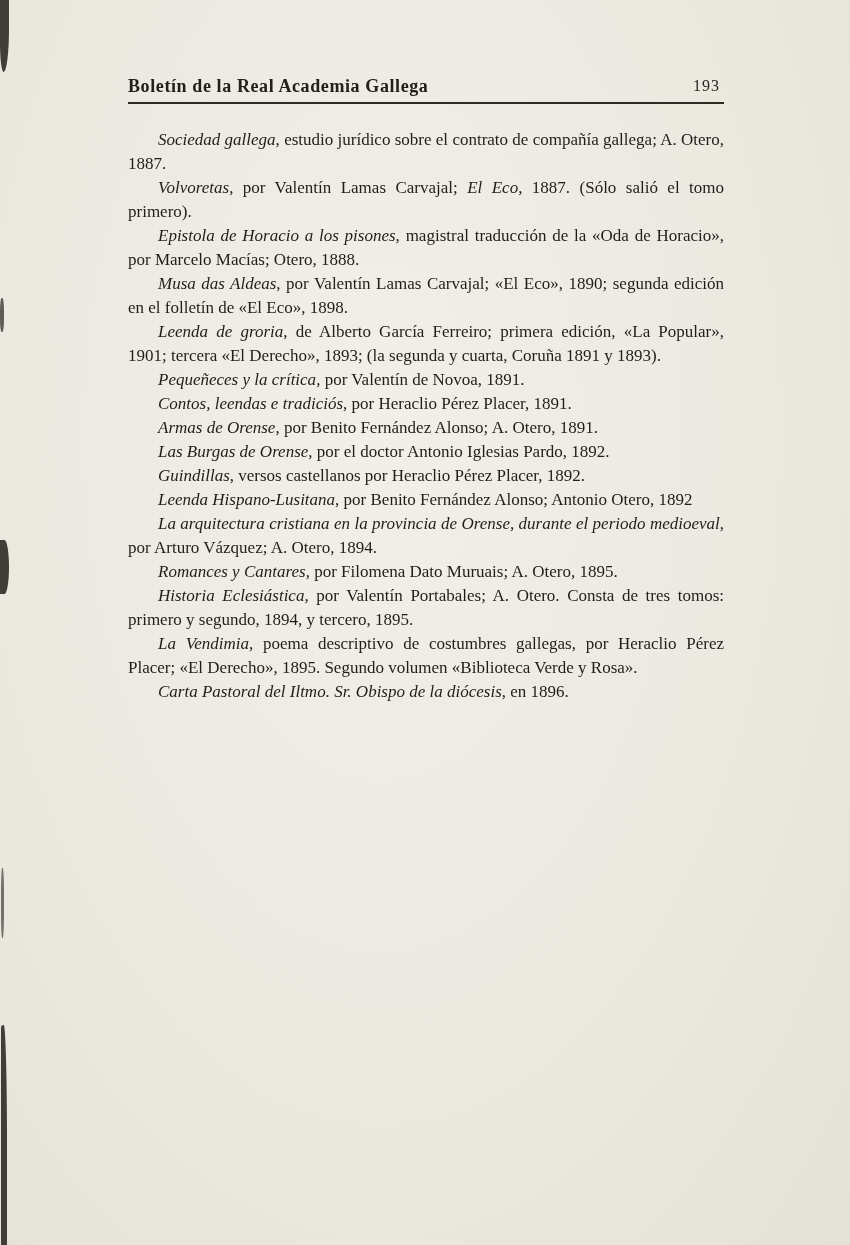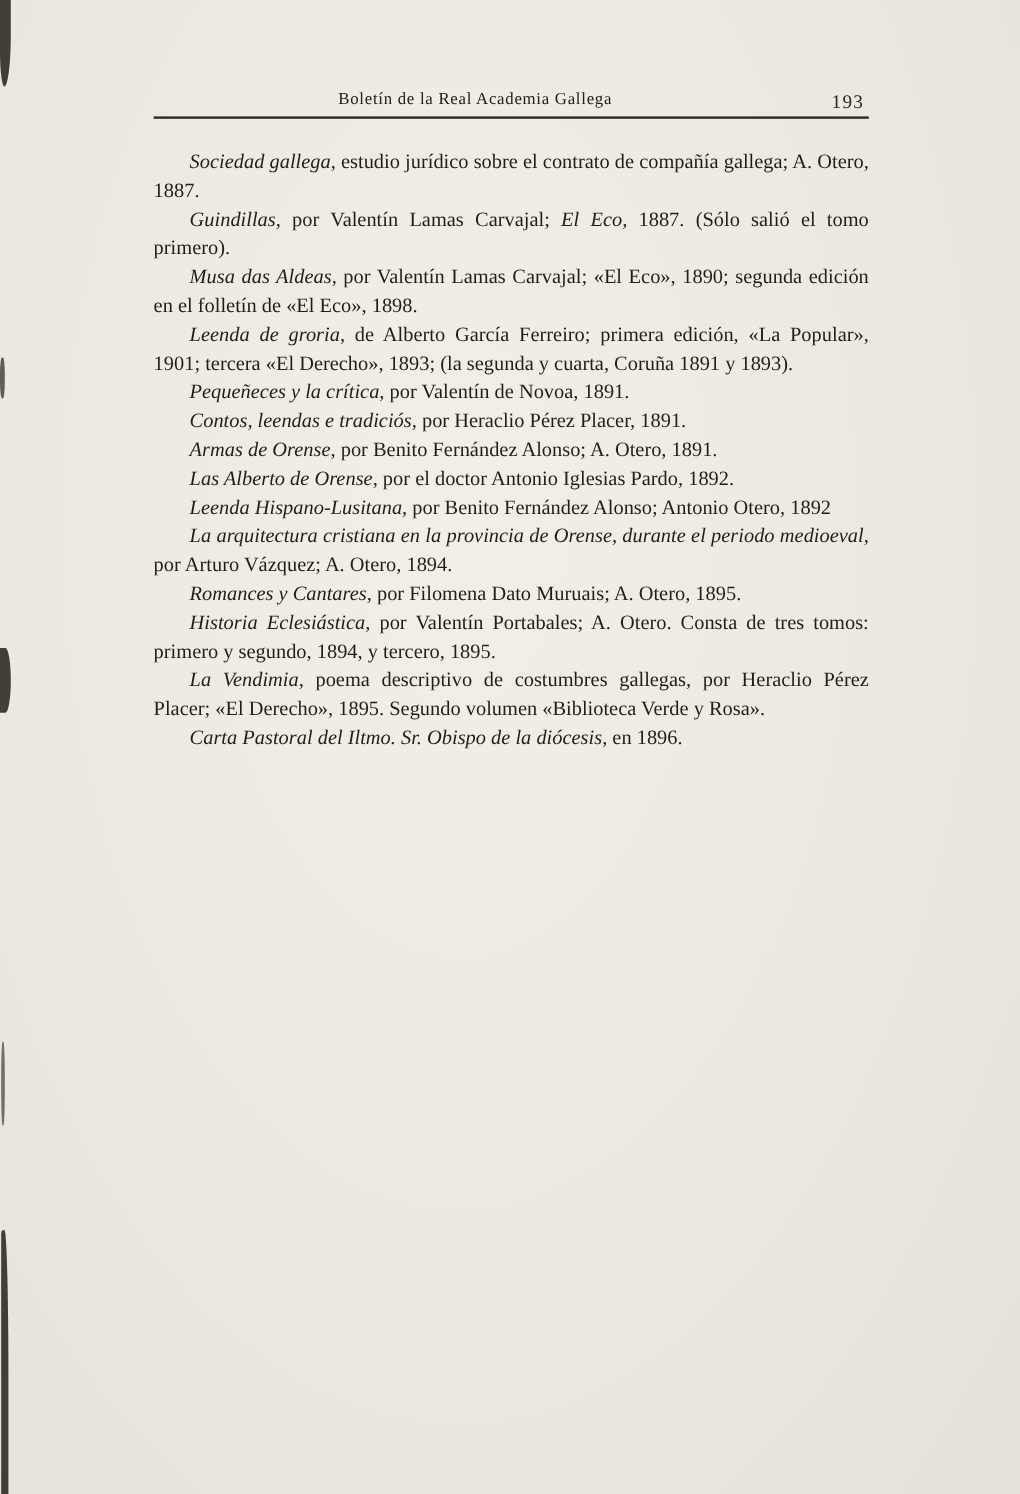--- a/index.html
+++ b/index.html
@@ -31,23 +31,23 @@
 
   .page-header {
     position: relative;
     width: 596px;
     margin: 76px 0 0 128px;
     padding-bottom: 5px;
     border-bottom: 2px solid #2d2a24;
   }
   .journal-title {
     display: block;
-    text-align: center;
-    font-weight: normal;
-    font-size: 14px;
+    text-align: left;
+    font-weight: bold;
+    font-size: 18px;
     letter-spacing: 0.6px;
     color: #242019;
     padding-right: 60px; 
   }
   .page-number {
     position: absolute;
     right: 4px;
     top: 1px;
     font-size: 16px;
     letter-spacing: 1px;
@@ -79,26 +79,28 @@
 <div class="artifact a4"></div>
 <div class="artifact a5"></div>
 
 <header class="page-header">
   <span class="journal-title">Boletín de la Real Academia Gallega</span>
   <span class="page-number">193</span>
 </header>
 
 <main class="text-block">
     <p class="entry"><i>Sociedad gallega</i><span>, estudio jurídico sobre el contrato de compañía gallega; A. Otero, 1887.</span></p>
-    <p class="entry"><i>Guindillas</i><span>, por Valentín Lamas Carvajal; </span><i>El Eco,</i><span> 1887. (Sólo salió el tomo primero).</span></p>
+    <p class="entry"><i>Volvoretas</i><span>, por Valentín Lamas Carvajal; </span><i>El Eco,</i><span> 1887. (Sólo salió el tomo primero).</span></p>
+    <p class="entry"><i>Epistola de Horacio a los pisones</i><span>, magistral traducción de la «Oda de Horacio», por Marcelo Macías; Otero, 1888.</span></p>
     <p class="entry"><i>Musa das Aldeas</i><span>, por Valentín Lamas Carvajal; «El Eco», 1890; segunda edición en el folletín de «El Eco», 1898.</span></p>
     <p class="entry"><i>Leenda de groria</i><span>, de Alberto García Ferreiro; primera edición, «La Popular», 1901; tercera «El Derecho», 1893; (la segunda y cuarta, Coruña 1891 y 1893).</span></p>
     <p class="entry"><i>Pequeñeces y la crítica</i><span>, por Valentín de Novoa, 1891.</span></p>
     <p class="entry"><i>Contos, leendas e tradiciós</i><span>, por Heraclio Pérez Placer, 1891.</span></p>
     <p class="entry"><i>Armas de Orense</i><span>, por Benito Fernández Alonso; A. Otero, 1891.</span></p>
-    <p class="entry"><i>Las Alberto de Orense</i><span>, por el doctor Antonio Iglesias Pardo, 1892.</span></p>
+    <p class="entry"><i>Las Burgas de Orense</i><span>, por el doctor Antonio Iglesias Pardo, 1892.</span></p>
+    <p class="entry"><i>Guindillas</i><span>, versos castellanos por Heraclio Pérez Placer, 1892.</span></p>
     <p class="entry"><i>Leenda Hispano-Lusitana</i><span>, por Benito Fernández Alonso; Antonio Otero, 1892</span></p>
     <p class="entry"><i>La arquitectura cristiana en la provincia de Orense, durante el periodo medioeval</i><span>, por Arturo Vázquez; A. Otero, 1894.</span></p>
     <p class="entry"><i>Romances y Cantares</i><span>, por Filomena Dato Muruais; A. Otero, 1895.</span></p>
     <p class="entry"><i>Historia Eclesiástica</i><span>, por Valentín Portabales; A. Otero. Consta de tres tomos: primero y segundo, 1894, y tercero, 1895.</span></p>
     <p class="entry"><i>La Vendimia</i><span>, poema descriptivo de costumbres gallegas, por Heraclio Pérez Placer; «El Derecho», 1895. Segundo volumen «Biblioteca Verde y Rosa».</span></p>
     <p class="entry"><i>Carta Pastoral del Iltmo. Sr. Obispo de la diócesis</i><span>, en 1896.</span></p>
   </main>
 
 </body></html>

